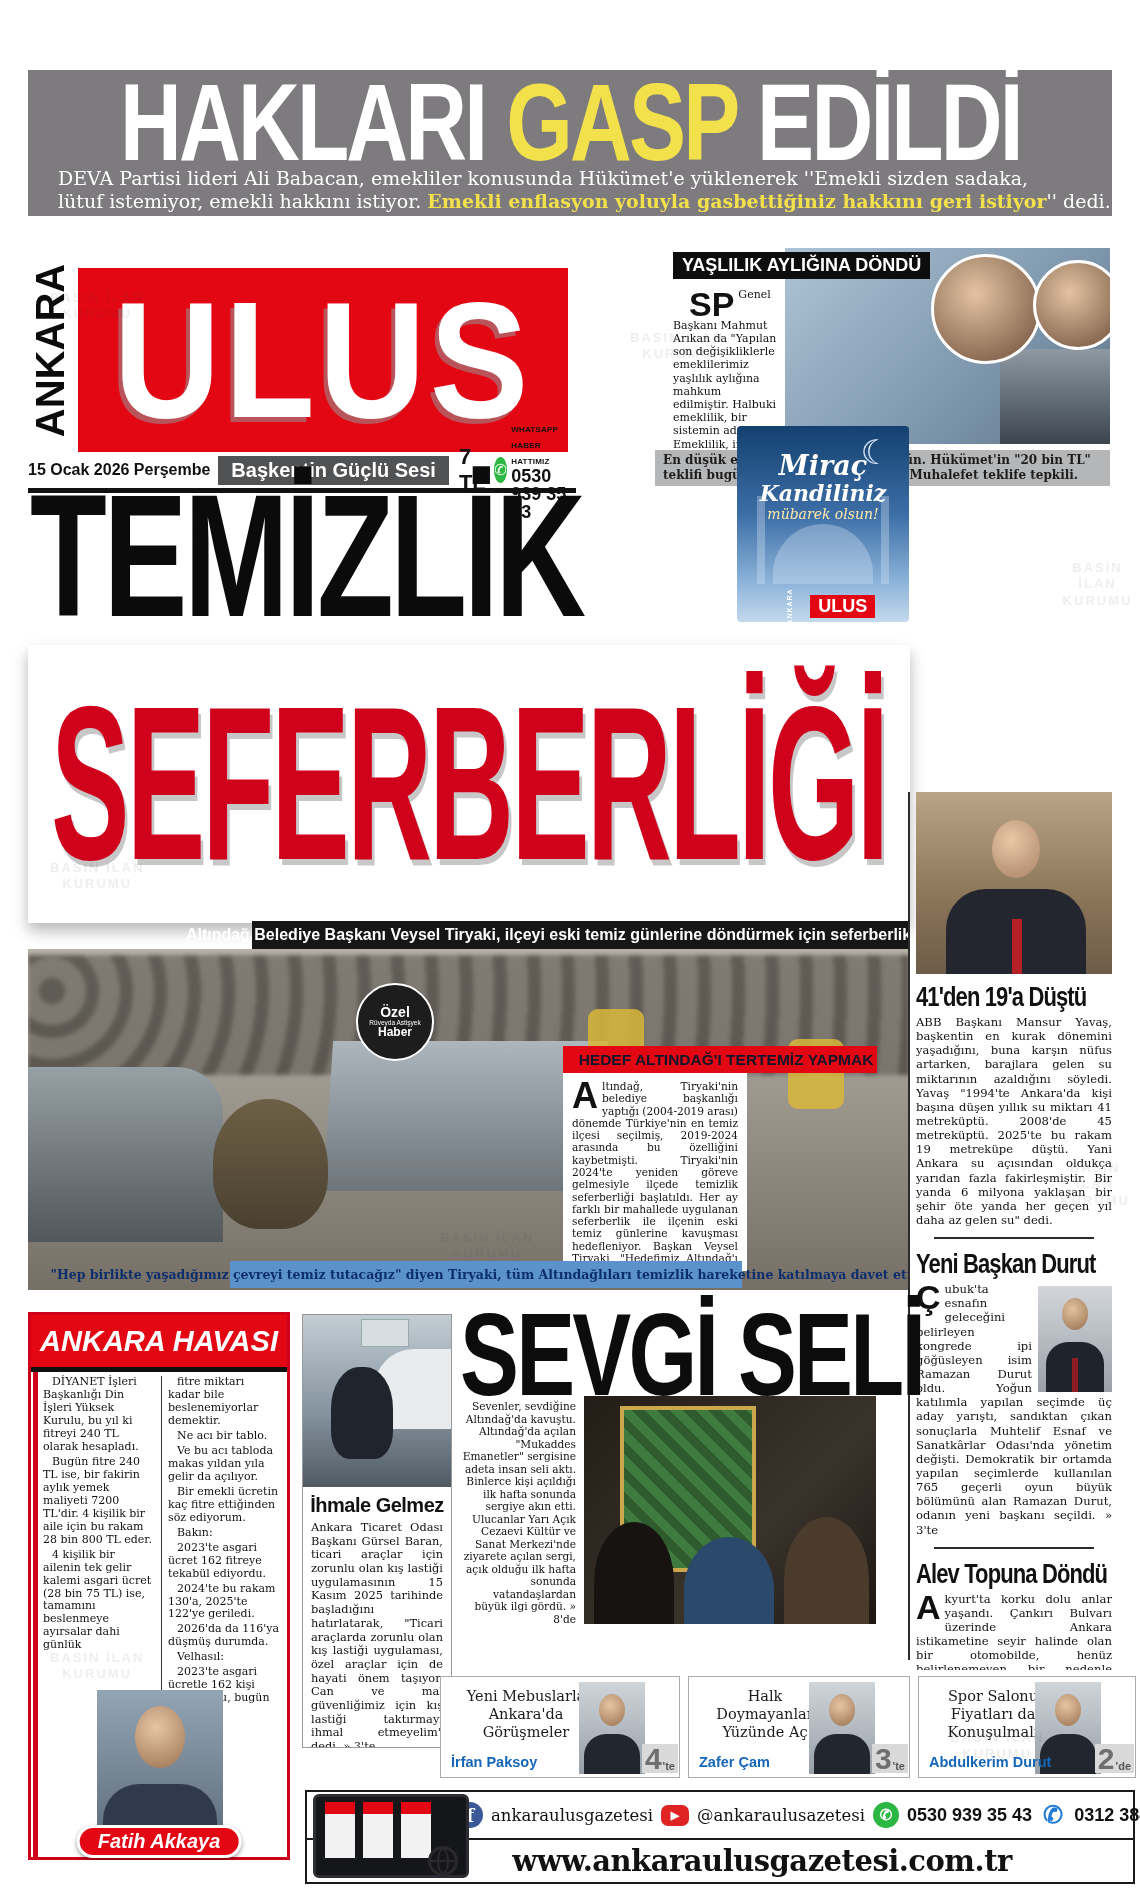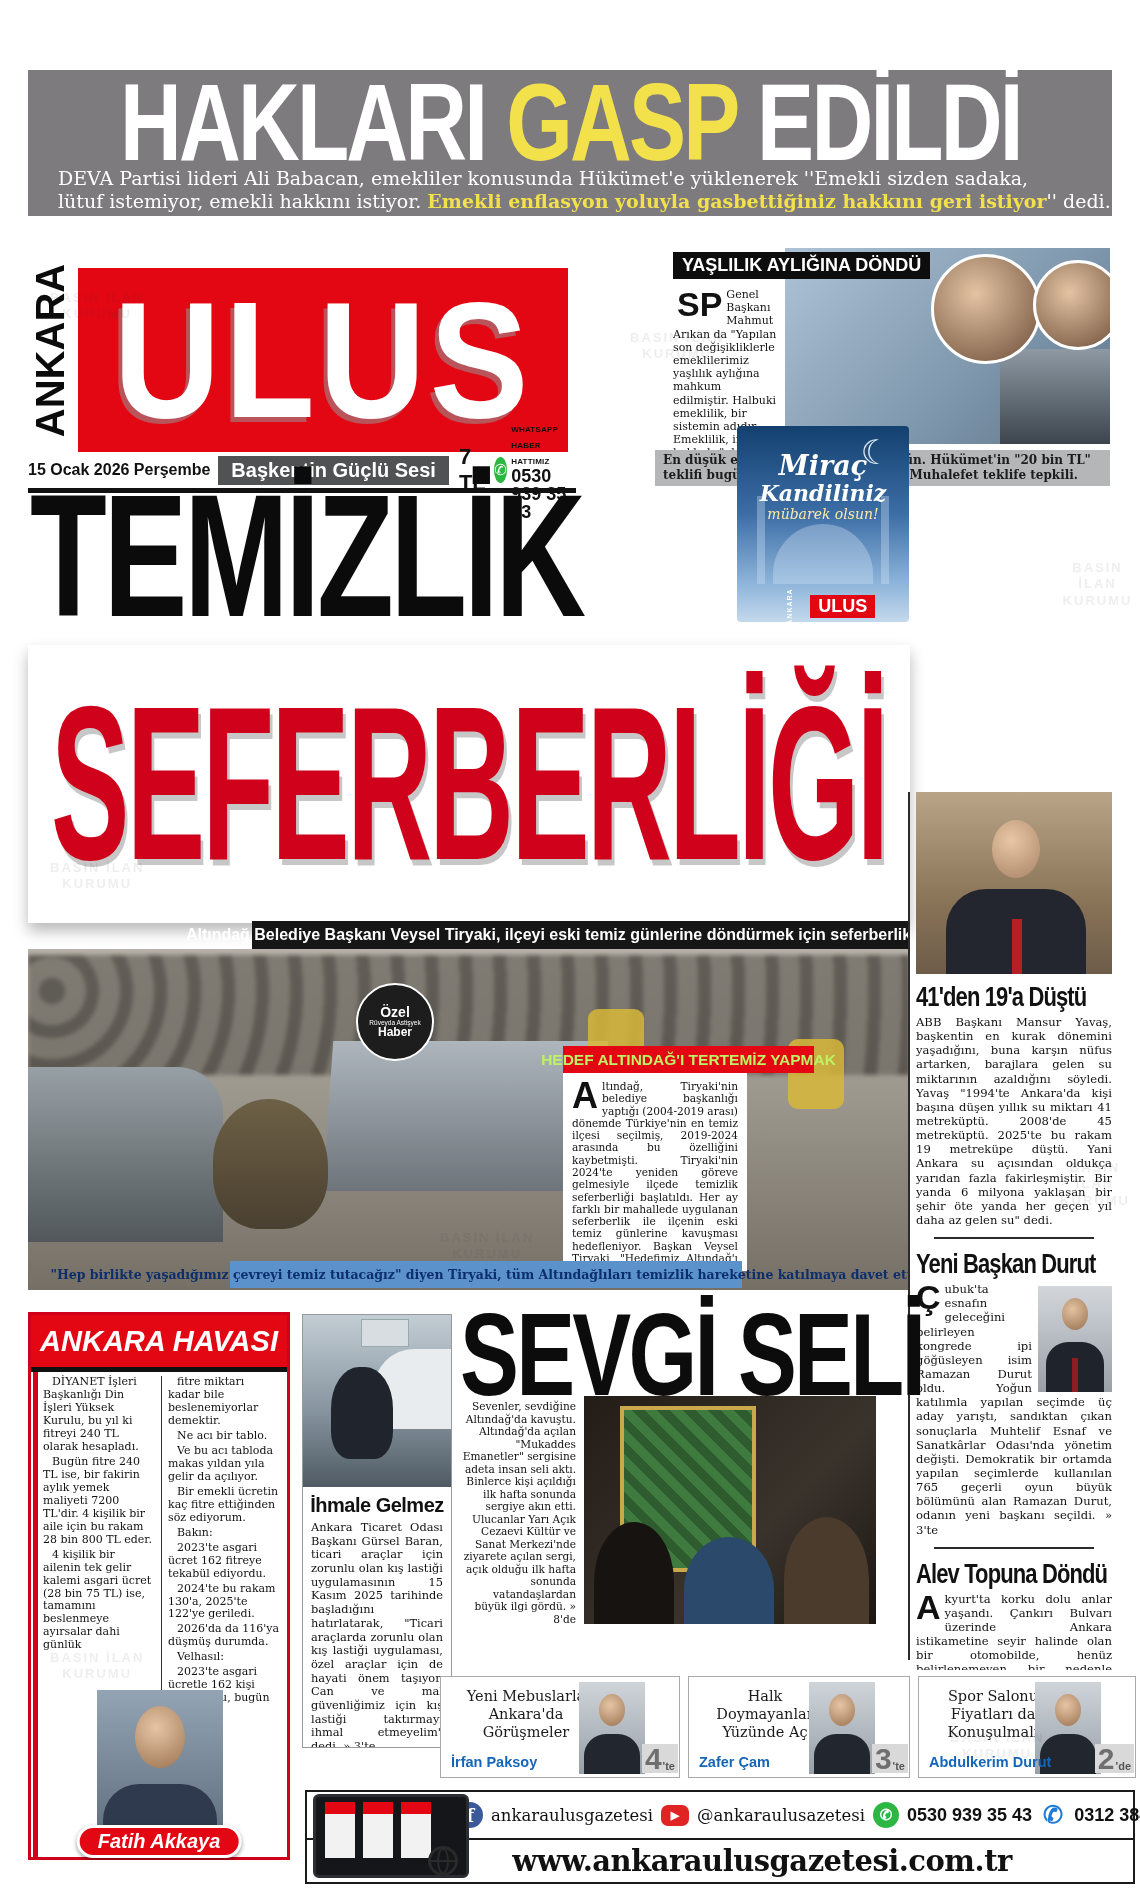--- a/index.html
+++ b/index.html
@@ -43,21 +43,21 @@
   .wa-lab{font-size:8px;font-weight:bold;letter-spacing:.2px;}
   .wa-num{font-size:18px;font-weight:800;}
 
   
   .pension{position:absolute;left:655px;top:248px;width:455px;height:238px;}
   .p-kick{position:absolute;left:18px;top:4px;background:#0d0d0d;color:#fff;font-weight:800;
           font-size:18px;padding:3px 9px;letter-spacing:0;white-space:nowrap;}
   .p-body{position:absolute;left:18px;top:40px;width:104px;font-family:"DejaVu Serif",serif;
           font-size:11px;line-height:1.2;text-align:left;}
   .p-body .dc{float:left;font-family:"Liberation Sans",sans-serif;font-weight:800;
-              font-size:34px;line-height:.85;margin:2px 4px 0 4px;}
+              font-size:34px;line-height:.85;margin:2px 4px 0 16px;}
   .p-photo{position:absolute;left:130px;top:0;width:325px;height:196px;
            background:linear-gradient(135deg,#aec3d6,#7e97ac 60%,#5f7488);overflow:hidden;}
   .circ{position:absolute;border-radius:50%;border:3px solid #fff;
         background:radial-gradient(circle at 40% 35%,#e3c3a2,#8a6a52 75%);}
   .p-atm{position:absolute;right:0;bottom:0;width:110px;height:95px;
          background:linear-gradient(180deg,#8e99a3,#3c454d);}
   .p-cap{position:absolute;left:0;top:202px;width:455px;background:#b5b6b8;color:#1c1c1c;
          font-family:"DejaVu Serif",serif;font-weight:bold;font-size:12px;line-height:1.25;
          padding:3px 8px;box-sizing:border-box;}
 
@@ -98,23 +98,23 @@
   .mp-crowd{position:absolute;left:0;top:6px;width:100%;height:120px;filter:blur(2px);opacity:.75;
       background:repeating-radial-gradient(circle at 24px 36px,#45423c 0 13px,#6e6a61 13px 34px);}
   .mp-car{position:absolute;left:0;top:118px;width:195px;height:175px;border-radius:0 46px 0 0;
           background:linear-gradient(180deg,#97a0a5,#51575a);}
   .mp-bin{position:absolute;left:300px;top:92px;width:275px;height:150px;transform:skewX(-4deg);
           background:linear-gradient(180deg,#aeb6bd,#6d757b);}
   .mp-fig{position:absolute;left:185px;top:150px;width:115px;height:130px;border-radius:48% 52% 40% 40%;
           background:linear-gradient(180deg,#6d6046,#4a4030);}
   .mp-vest1,.mp-vest2{position:absolute;width:56px;height:70px;border-radius:10px;background:#d8b73a;opacity:.85;}
   .mp-vest1{left:560px;top:60px;} .mp-vest2{left:760px;top:90px;}
-  .story-kick{position:absolute;left:535px;top:97px;width:251px;height:27px;background:#e30613;
-              color:#bef264;font-weight:800;font-size:15.5px;display:flex;align-items:center;
-              justify-content:center;white-space:nowrap;}
+  .story-kick{position:absolute;left:535px;top:97px;width:302px;height:27px;background:#e30613;
+              color:#0f172a;font-weight:800;font-size:15.5px;display:flex;align-items:center;
+              justify-content:center;white-space:nowrap;padding-left:12px;}
   .story-box{position:absolute;left:535px;top:124px;width:184px;height:198px;background:#fff;
              box-sizing:border-box;padding:7px 9px;font-family:"DejaVu Serif",serif;
              font-size:10.6px;line-height:1.16;text-align:justify;}
   .story-box .dc{float:left;font-family:"Liberation Sans",sans-serif;font-weight:800;
                  font-size:36px;line-height:.8;margin:2px 4px 0 0;}
   .ozel{position:absolute;left:328px;top:34px;width:74px;height:74px;border-radius:50%;
         background:#1d1d1d;border:2px solid #fff;color:#fff;display:flex;flex-direction:column;
         align-items:center;justify-content:center;line-height:1.05;}
   .ozel .b1{font-weight:800;font-size:14px;} .ozel .b2{font-size:6.5px;} .ozel .b3{font-weight:800;font-size:12px;}
   .bluecap{position:absolute;left:202px;top:312px;width:512px;height:27px;background:#5b92cb;

